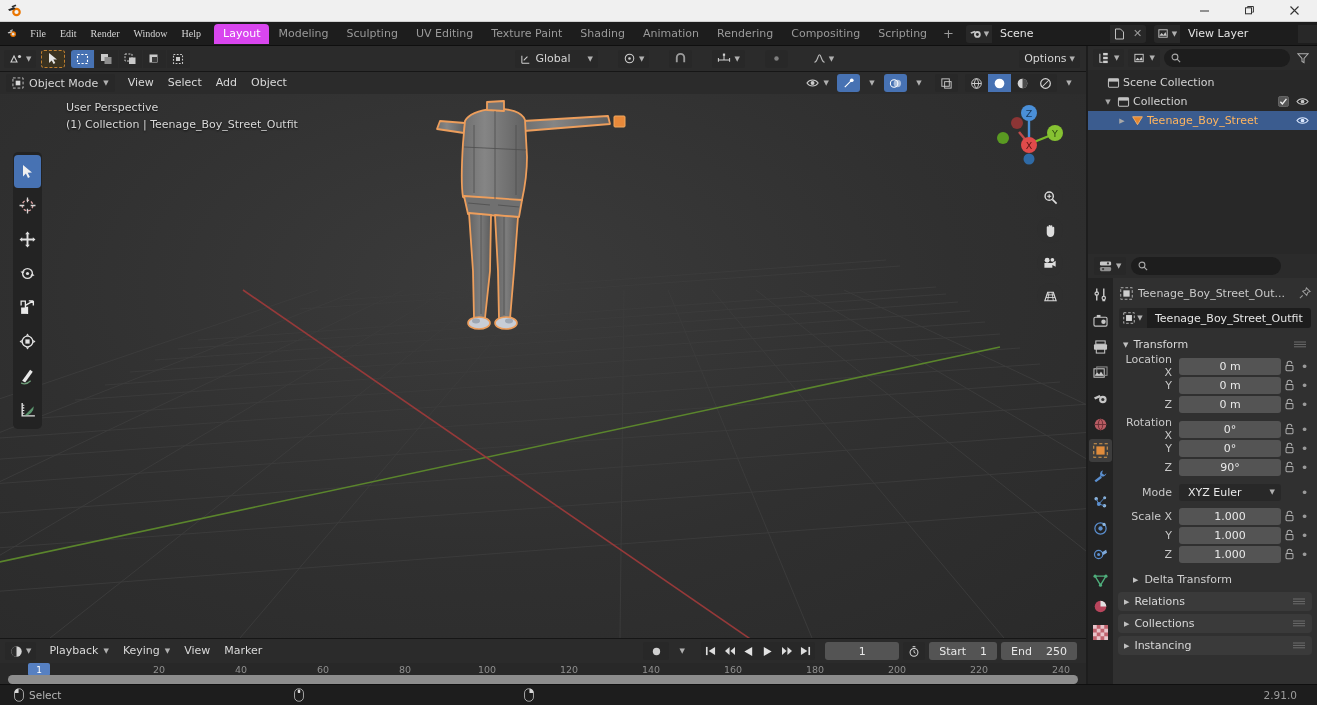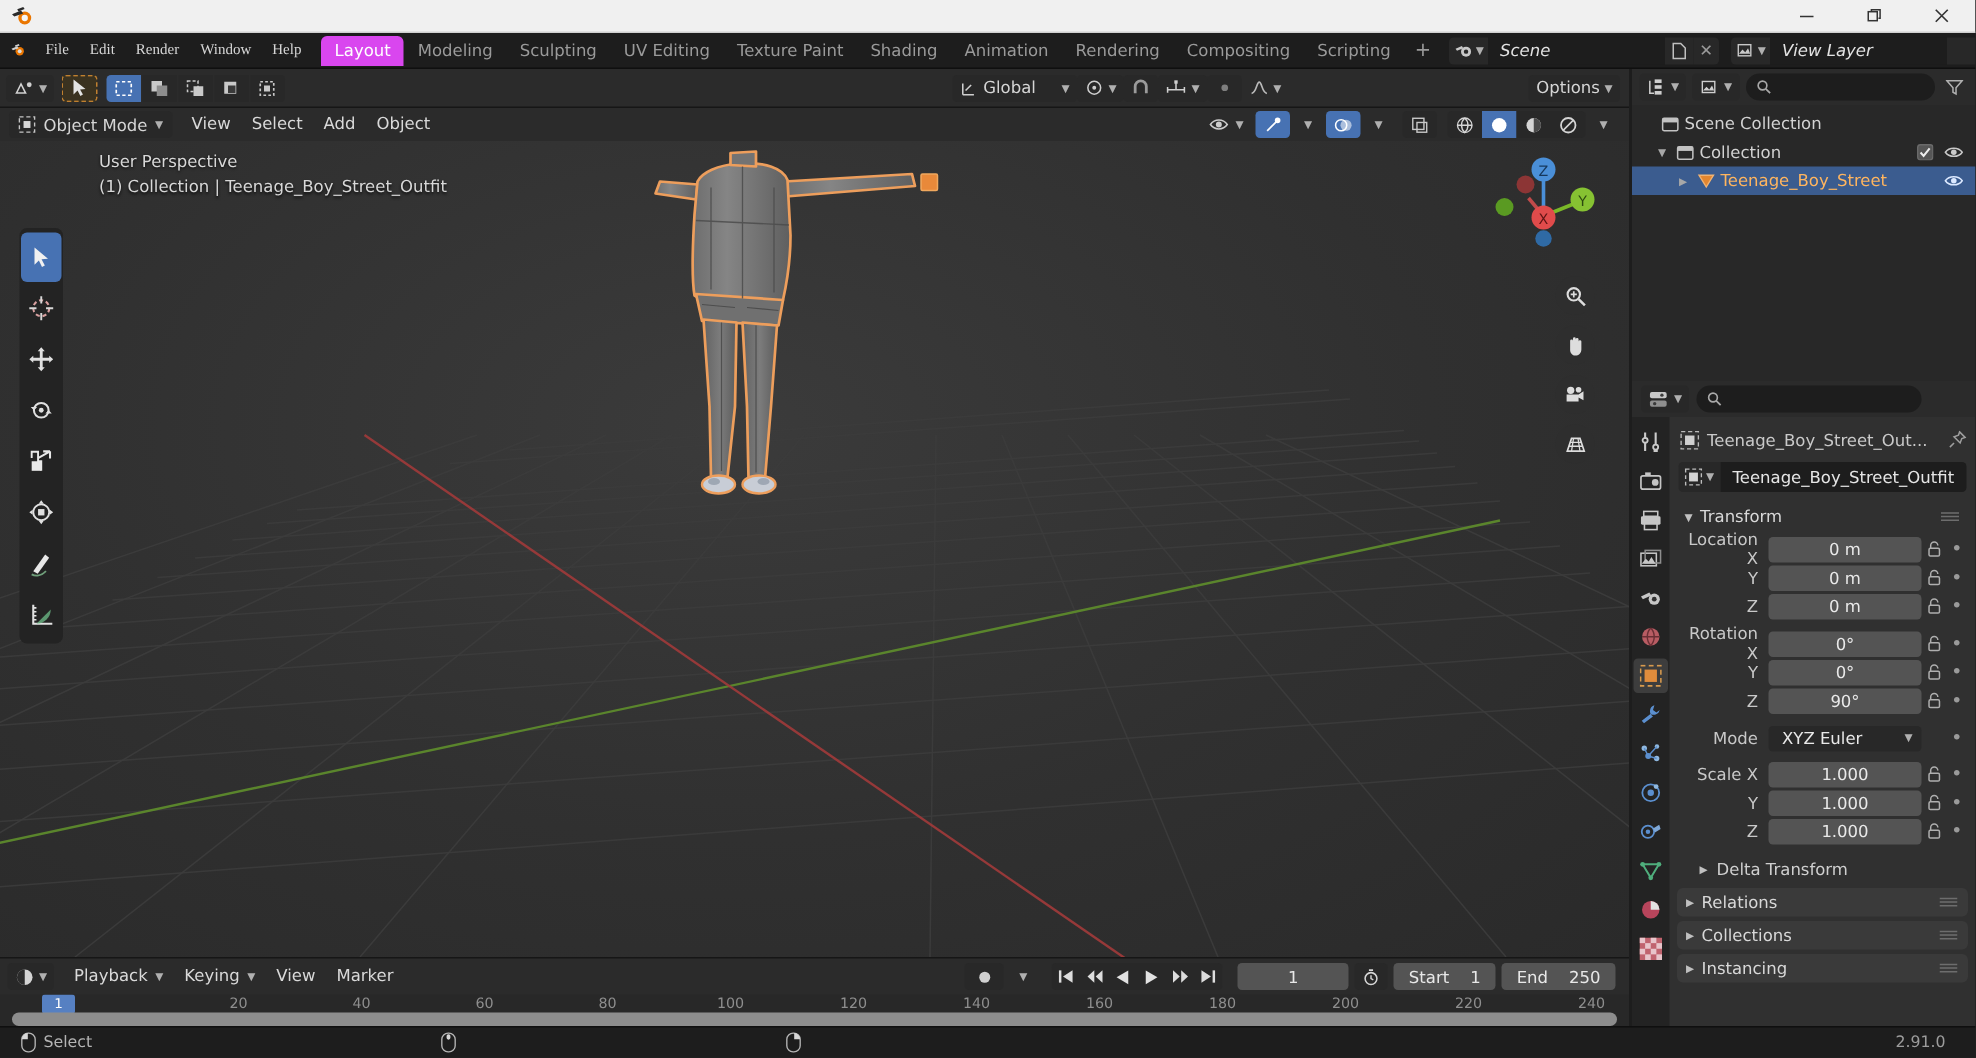--- a/index.html
+++ b/index.html
@@ -39,21 +39,21 @@
   }
   .wstab.active { background:#d946ef; color:#ffffff; }
   .plusbtn { color:#9a9a9a; padding:0 7px; font-size:13px; }
   .idblock { display:flex; align-items:center; height:18px; margin-left:5px; }
   .idicon {
     width:26px;height:18px;background:#282828;border-radius:3px 0 0 3px;
     display:flex;align-items:center;justify-content:center;gap:2px;
   }
   .idfield {
     background:#1d1d1d; height:18px; line-height:18px; padding:0 8px;
-    min-width:118px; font-size:11px; color:#e3e3e3;font-style:italic;
+    min-width:118px; font-size:11px; color:#e3e3e3;
   }
   .idnew { width:19px;height:18px;background:#282828;display:flex;align-items:center;justify-content:center;}
   .idx { width:17px;height:18px;background:#282828;border-radius:0 3px 3px 0;display:flex;align-items:center;justify-content:center;color:#9a9a9a;font-size:11px;}
 
   
   #main { position:absolute; left:0; top:46px; width:1317px; height:638px; }
 
   
   #vp { position:absolute; left:0; top:0; width:1086px; height:592px; background:#303030; }
   #vpheader {
@@ -281,21 +281,21 @@
             </svg>
         </div>
         <div class="hbtn" style="border-radius:0 3px 3px 0">
           <svg width="13" height="12" viewBox="0 0 13 12">
               <rect x="1.5" y="1.5" width="9" height="9" fill="none" stroke="#c9c9c9" stroke-width="1.1" stroke-dasharray="1.8 1.5"></rect>
               <rect x="4" y="4" width="4" height="4" fill="#c9c9c9"></rect>
             </svg>
         </div>
       </div>
 
-      <div style="margin-left:auto;display:flex;align-items:flex-start;gap:0;padding-right:2px">
+      <div style="margin-left:auto;display:flex;align-items:flex-start;gap:20px;padding-right:2px">
         <div class="hbtn" style="min-width:80px">
           <svg width="13" height="13" viewBox="0 0 14 14">
             <path d="M2 12 L2 4 M2 12 L10 12" stroke="#cfcfcf" stroke-width="1.1" fill="none"></path>
             <path d="M4 9 L8 5" stroke="#cfcfcf" stroke-width="1.1"></path>
           </svg>
           <span>Global</span>
           <span class="arrowd" style="margin-left:14px">▼</span>
         </div>
         <div class="hbtn">
           <svg width="13" height="13" viewBox="0 0 14 14">

